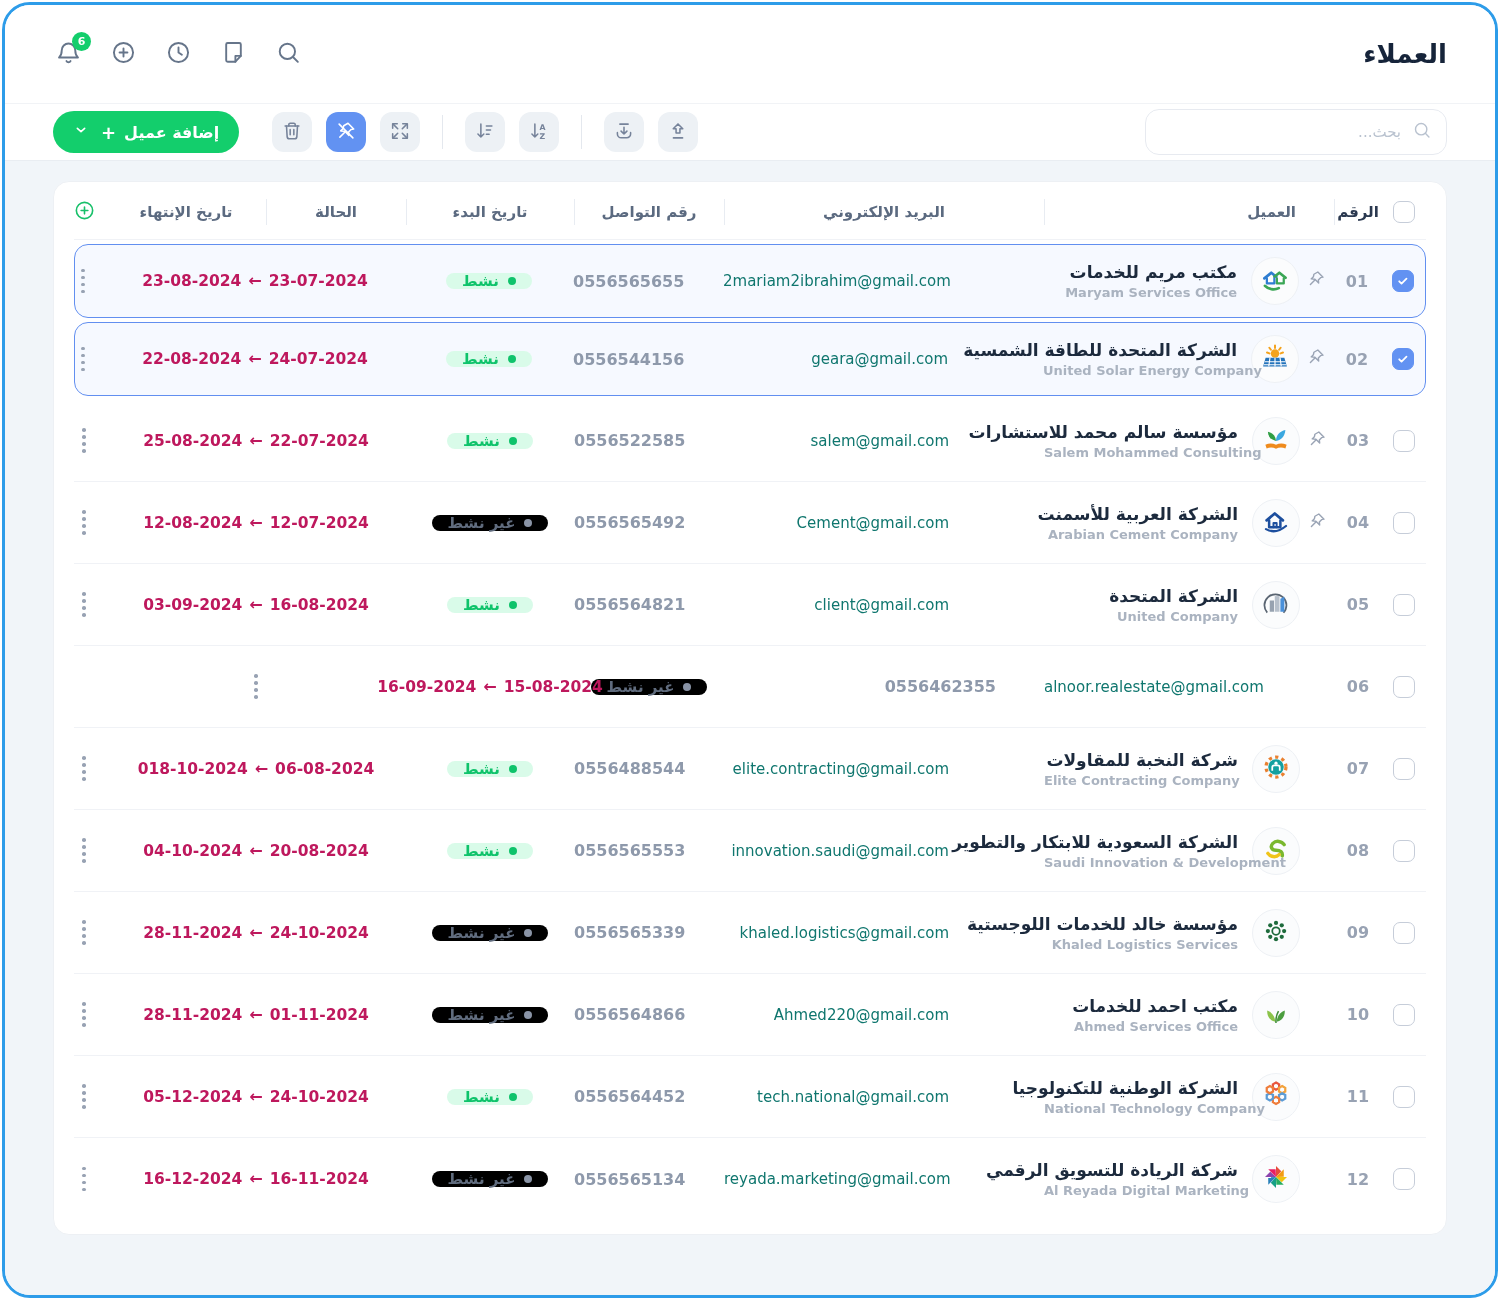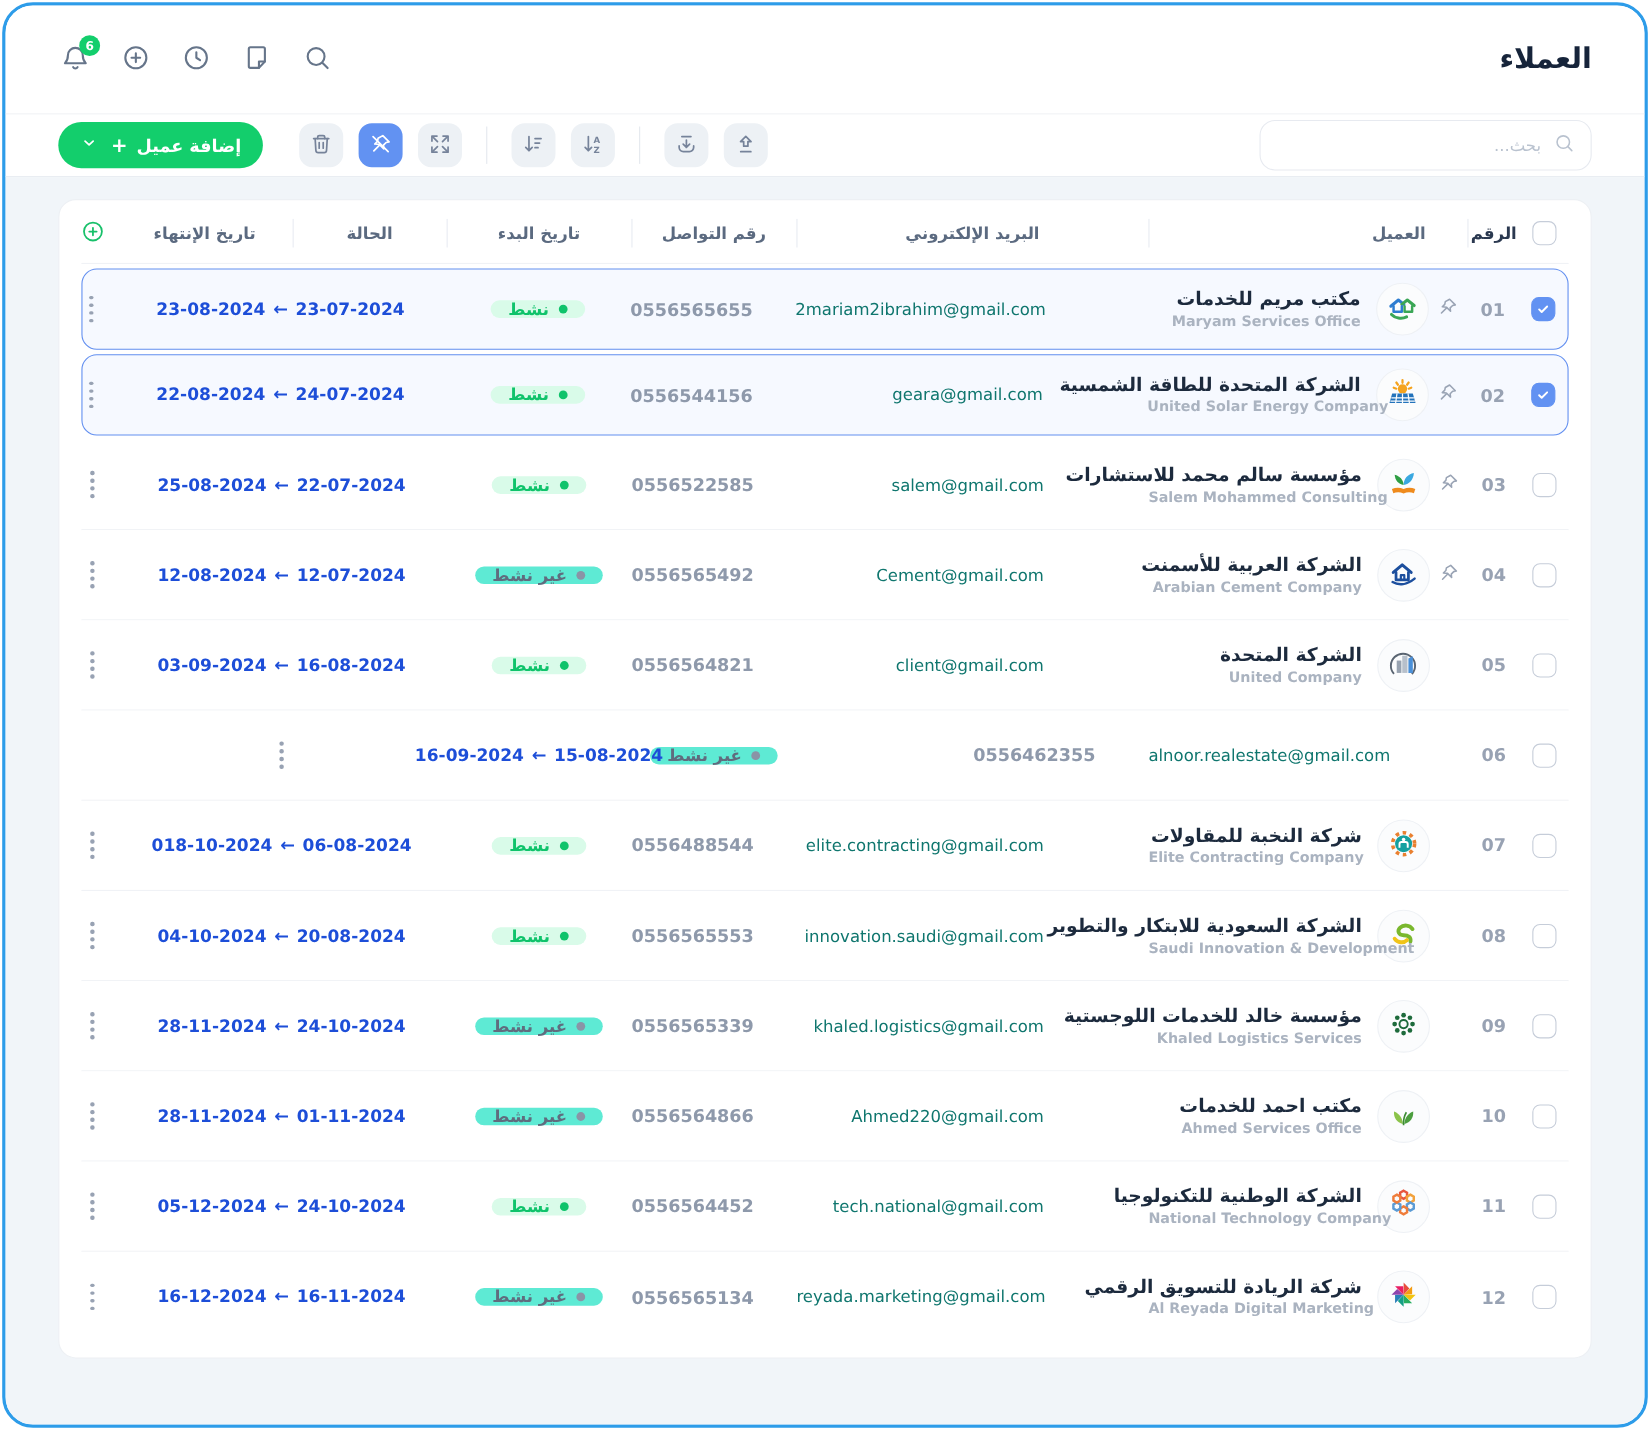--- a/index.html
+++ b/index.html
@@ -75,24 +75,24 @@
   .name-ar{font-size:17px;font-weight:700;color:#1c2a3d;white-space:nowrap;}
   .name-en{font-size:13px;font-weight:600;color:#aab3c0;direction:ltr;text-align:right;white-space:nowrap;}
   .email{direction:ltr;text-align:right;padding-right:95px;color:#0f766e;font-size:15px;font-weight:500;white-space:nowrap;}
   .phone{direction:ltr;text-align:right;padding-right:48px;color:#8e99ab;font-size:16px;font-weight:600;}
   .status{display:flex;justify-content:center;}
   .badge{display:flex;align-items:center;gap:9px;height:16px;padding:0 16px;border-radius:10px;
     font-size:15px;font-weight:700;}
   .badge .dot{width:8px;height:8px;border-radius:50%;}
   .badge.active{background:#d9fbe9;color:#0fc36b;}
   .badge.active .dot{background:#0fc36b;}
-  .badge.inactive{background:#5eead4;color:#606c7e;}
+  .badge.inactive{background:#000000;color:#606c7e;}
   .badge.inactive .dot{background:#8a94a6;}
   .dates{display:flex;direction:ltr;justify-content:center;align-items:center;gap:7px;
-    color:#1d4ed8;font-weight:600;font-size:15.5px;white-space:nowrap;}
+    color:#be185d;font-weight:600;font-size:15.5px;white-space:nowrap;}
   .d-arrow{font-size:16px;margin-top:-1px;}
   .kebab-cell{display:flex;justify-content:center;}
   .kebab{display:flex;flex-direction:column;gap:3.5px;align-items:center;cursor:pointer;padding:4px;}
   .kebab i{width:3.6px;height:3.6px;border-radius:50%;background:#98a2b3;}
 </style>
 </head>
 <body>
 
 <div class="frame">
 

